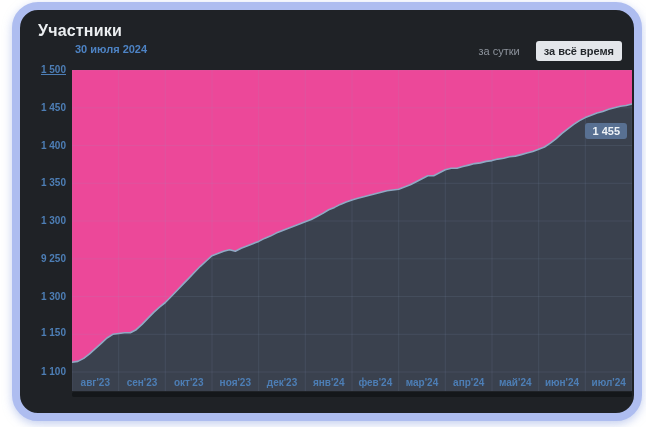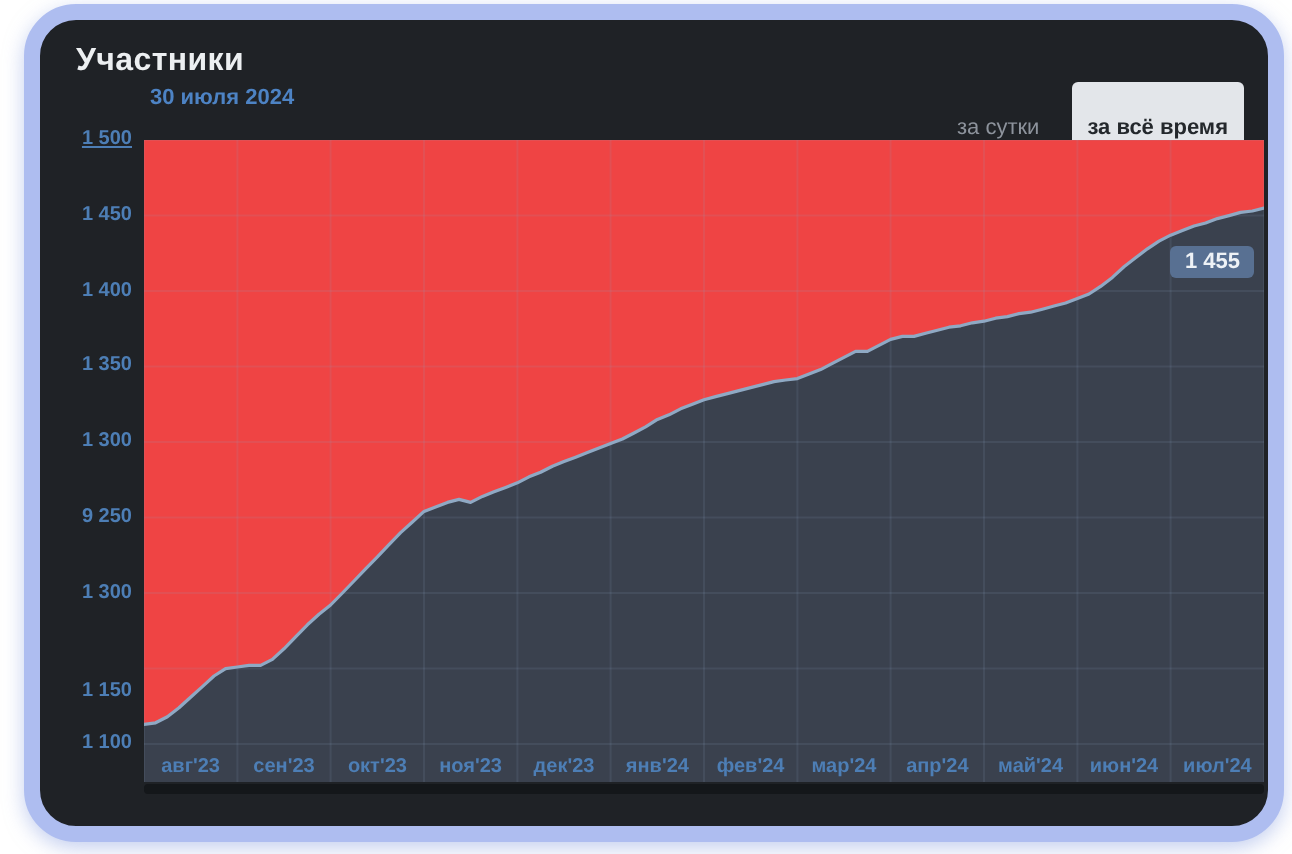--- a/index.html
+++ b/index.html
@@ -26,30 +26,30 @@
   }
   .toolbar{
     position:absolute;top:31px;right:12px;
     display:flex;align-items:center;gap:16px;
   }
   .btn-ghost{
     color:#8d939c;font-size:11px;font-weight:400;cursor:pointer;
   }
   .btn-solid{
     background:#e3e6ea;color:#24282c;font-size:11px;font-weight:700;
-    padding:17px 8px;border-radius:3px;cursor:pointer;
+    padding:4px 8px;border-radius:3px;cursor:pointer;
   }
   .ylabels{position:absolute;left:0;top:0;width:46px;height:100%;}
   .ytick{
     position:absolute;right:0;width:46px;text-align:right;
     color:#4d7eb5;font-size:10px;font-weight:600;line-height:14px;
   }
   .plot{
     position:absolute;left:52px;top:60px;width:560px;height:321px;
-    background:#ef4444;
+    background:#ec4899;
   }
   .strip{
     position:absolute;left:52px;top:382px;width:560px;height:5px;
     background:#14171a;border-radius:2px;
   }
   .badge{
     position:absolute;top:70px;right:7px;
     background:#587092;color:#eef2f6;
     font-size:11px;font-weight:700;
     padding:2px 7px;border-radius:3px;margin-top:43px;
@@ -70,21 +70,21 @@
     </div>
 
     <div class="ylabels" id="ylabels">
         <div class="ytick" style="top: 53px; text-decoration: underline;">1 500</div>
         <div class="ytick" style="top: 90.75px;">1 450</div>
         <div class="ytick" style="top: 128.5px;">1 400</div>
         <div class="ytick" style="top: 166.25px;">1 350</div>
         <div class="ytick" style="top: 204px;">1 300</div>
         <div class="ytick" style="top: 241.75px;">9 250</div>
         <div class="ytick" style="top: 279.5px;">1 300</div>
-        <div class="ytick" style="top: 329px;">1 150</div>
+        <div class="ytick" style="top: 316px;">1 150</div>
         <div class="ytick" style="top: 355px;">1 100</div>
       </div>
 
     <div class="plot">
       <svg id="chart-svg" width="560" height="321" viewBox="0 0 560 321">
           <path d="M0,321 L0,292.2 L5.8,291.4 L11.7,288.4 L17.5,283.9 L23.3,278.6 L29.2,273.3 L35.0,268.0 L40.8,264.3 L46.7,263.5 L52.5,262.7 L58.3,262.7 L64.2,259.7 L70.0,254.4 L75.8,248.4 L81.7,242.4 L87.5,237.1 L93.3,232.5 L99.2,226.5 L105.0,220.5 L110.8,214.4 L116.7,208.4 L122.5,202.3 L128.3,196.3 L134.2,191.0 L140.0,185.7 L145.8,183.5 L151.7,181.2 L157.5,179.7 L163.3,181.2 L169.2,178.2 L175.0,175.9 L180.8,173.7 L186.7,171.4 L192.5,168.4 L198.3,166.1 L204.2,163.1 L210.0,160.8 L215.8,158.6 L221.7,156.3 L227.5,154.0 L233.3,151.8 L239.2,149.5 L245.0,146.5 L250.8,143.4 L256.7,139.7 L262.5,137.4 L268.3,134.4 L274.2,132.1 L280.0,129.9 L285.8,128.3 L291.7,126.8 L297.5,125.3 L303.3,123.8 L309.2,122.3 L315.0,120.8 L320.8,120.0 L326.7,119.3 L332.5,117.0 L338.3,114.8 L344.2,111.7 L350.0,108.7 L355.8,105.7 L361.7,105.7 L367.5,102.7 L373.3,99.7 L379.2,98.2 L385.0,98.2 L390.8,96.6 L396.7,95.1 L402.5,93.6 L408.3,92.9 L414.2,91.4 L420.0,90.6 L425.8,89.1 L431.7,88.3 L437.5,86.8 L443.3,86.1 L449.2,84.6 L455.0,83.0 L460.8,81.5 L466.7,79.3 L472.5,77.0 L478.3,73.2 L484.2,68.7 L490.0,63.4 L495.8,58.9 L501.7,54.4 L507.5,50.6 L513.3,47.6 L519.2,45.3 L525.0,43.0 L530.8,41.5 L536.7,39.3 L542.5,37.8 L548.3,36.2 L554.2,35.5 L560.0,34.0 L560,321 Z" fill="#3a414e"></path>
           <line x1="0" y1="0.0" x2="560" y2="0.0" stroke="#8ca0be" stroke-opacity="0.13" stroke-width="1"></line>
           <line x1="0" y1="37.8" x2="560" y2="37.8" stroke="#8ca0be" stroke-opacity="0.13" stroke-width="1"></line>
           <line x1="0" y1="75.5" x2="560" y2="75.5" stroke="#8ca0be" stroke-opacity="0.13" stroke-width="1"></line>
           <line x1="0" y1="113.3" x2="560" y2="113.3" stroke="#8ca0be" stroke-opacity="0.13" stroke-width="1"></line>

